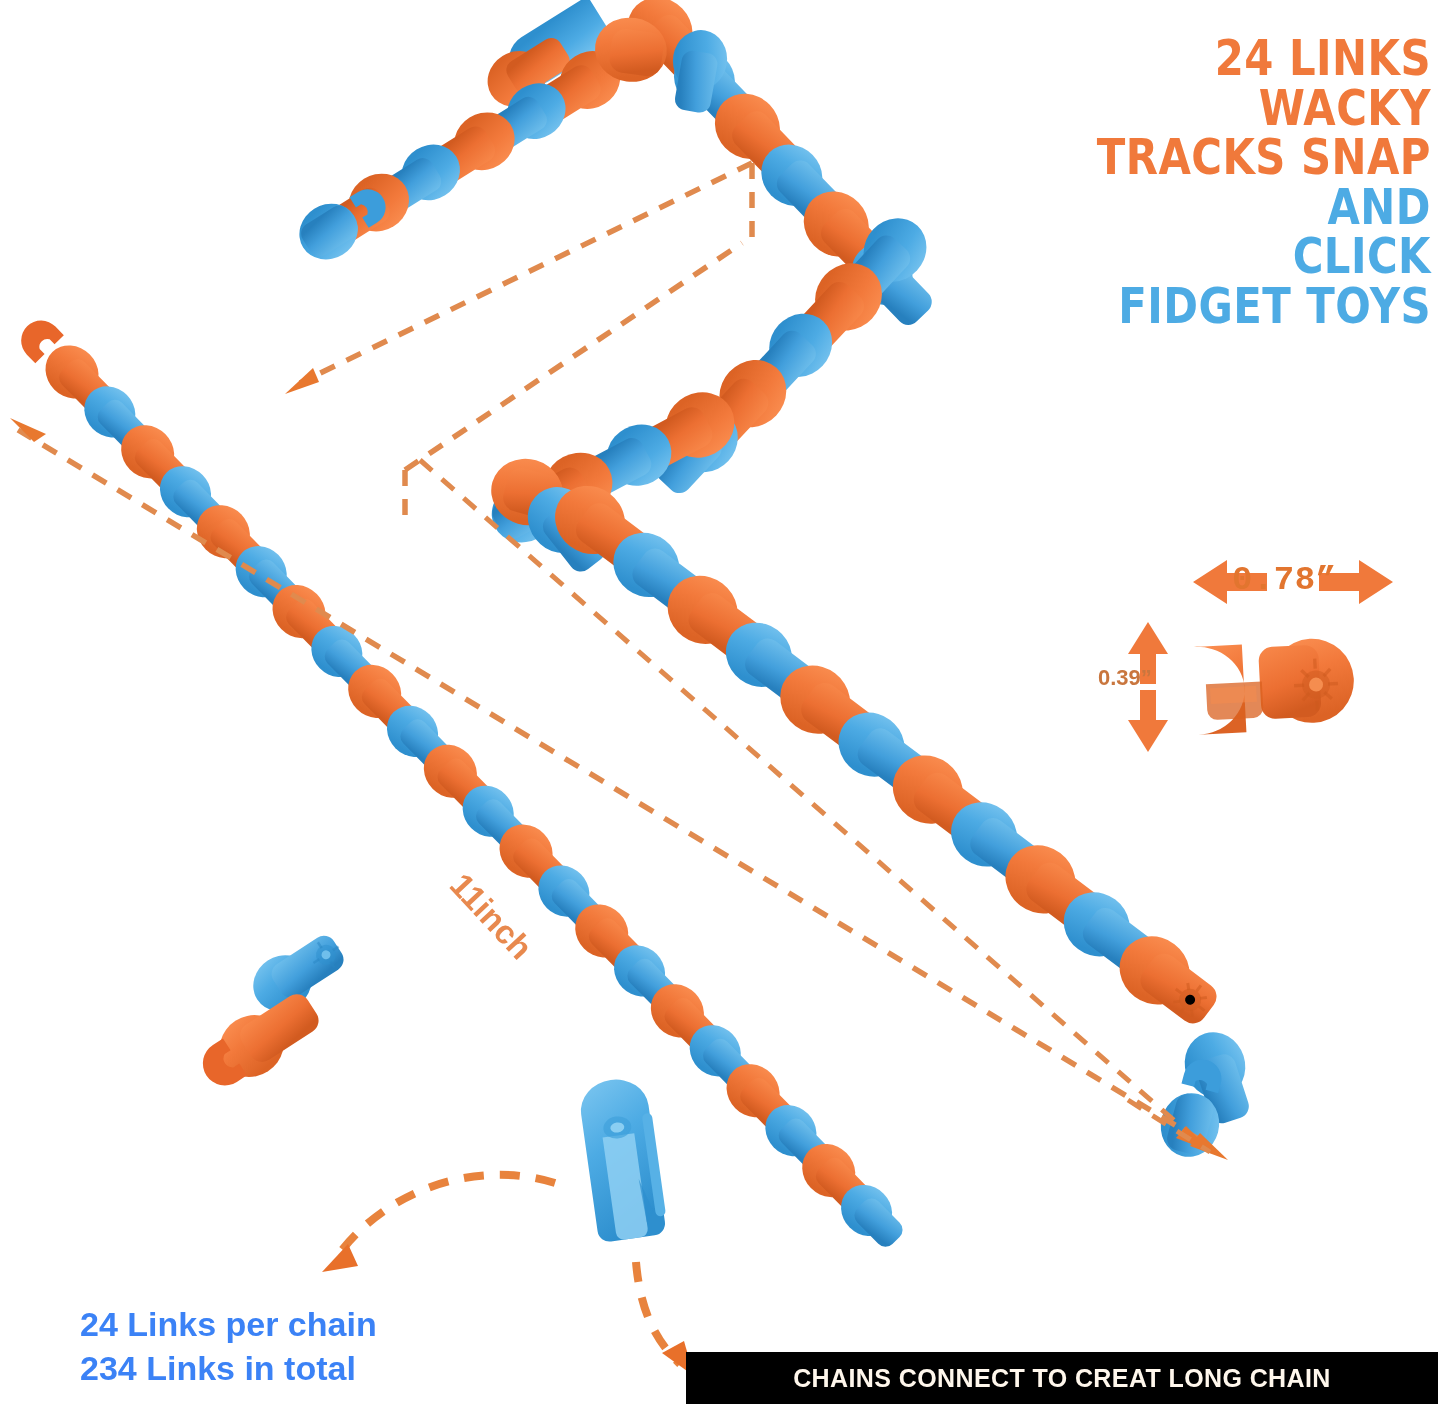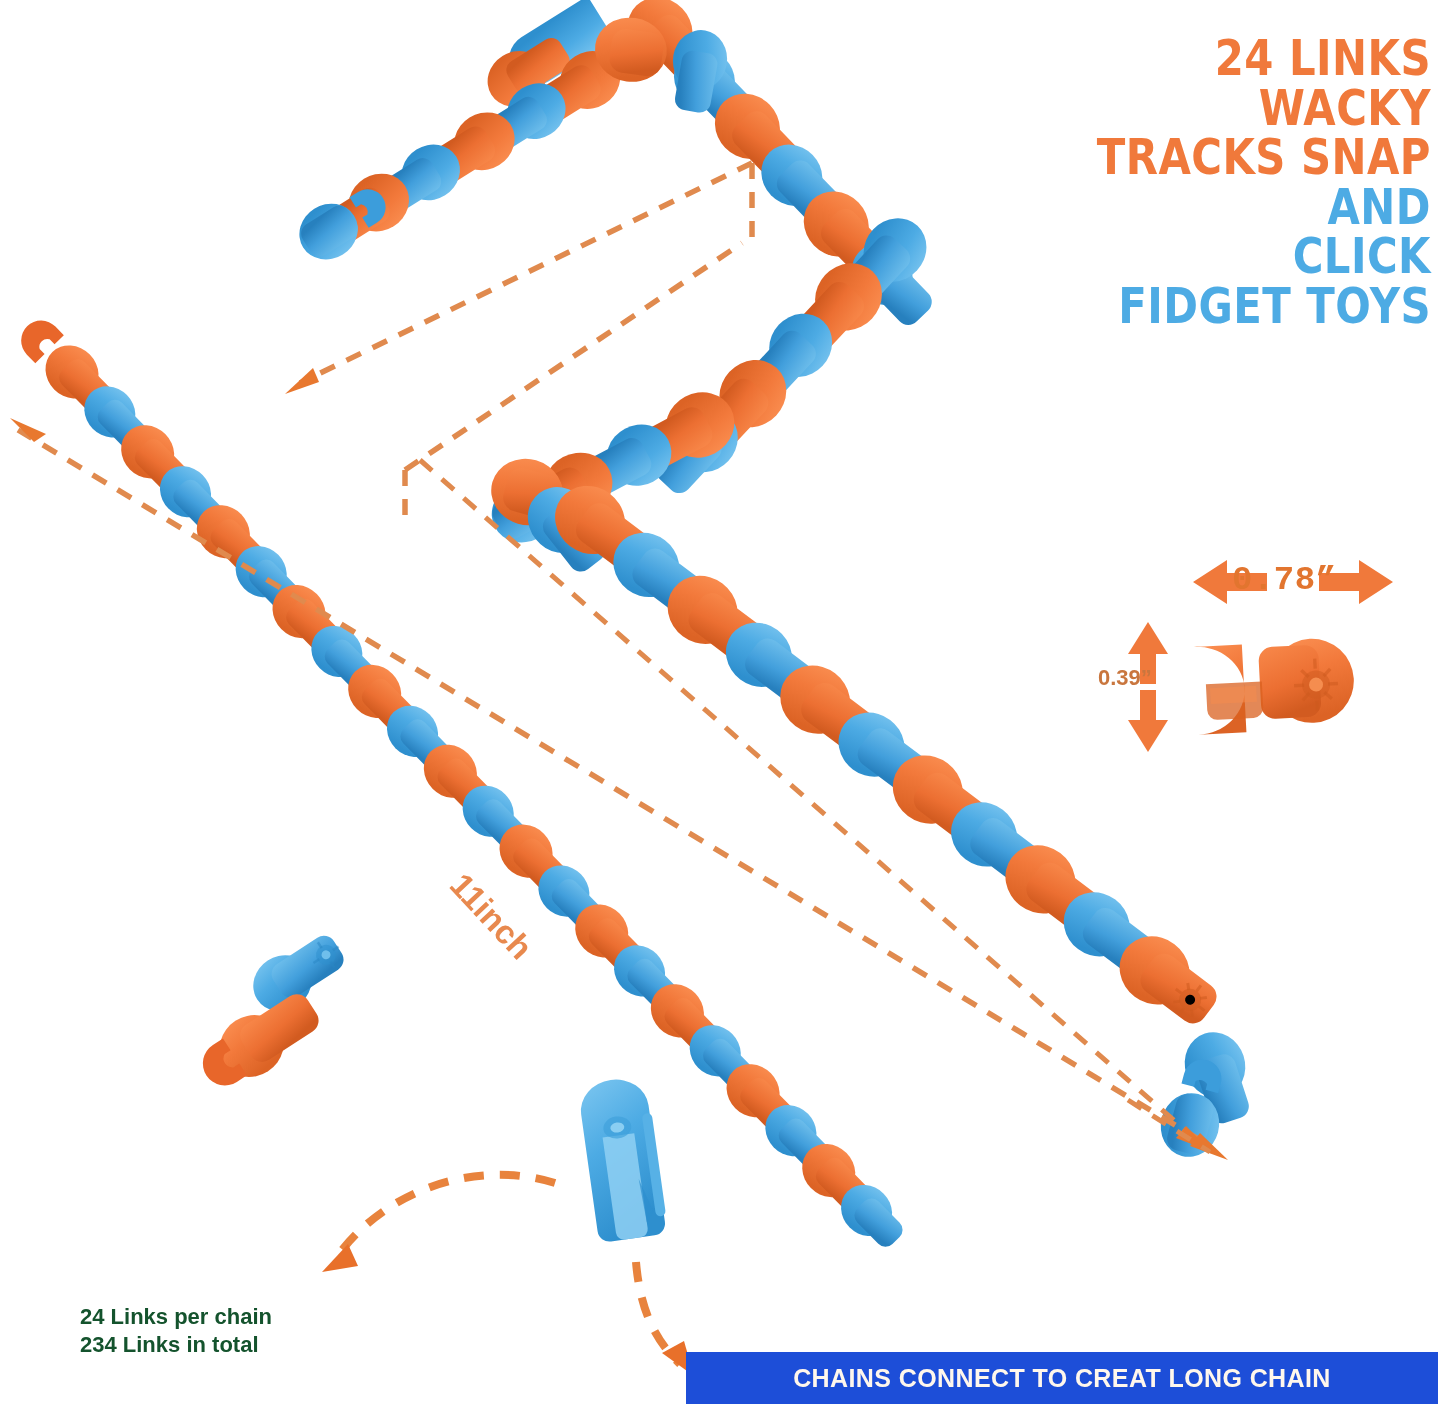--- a/index.html
+++ b/index.html
@@ -20,29 +20,29 @@
     user-select:none;
   }
   .hl-line{display:block;white-space:nowrap;font-size:50px;
            font-stretch:condensed;transform:scaleX(0.93);transform-origin:right center;}
   .hl-orange{color:#F0793B;}
   .hl-blue{color:#4DABE4;}
 
   
   .caption{
     position:absolute;left:80px;top:1303px;width:440px;
-    color:#14532d;font-size:22px;font-weight:700;line-height:1.28;
+    color:#3b82f6;font-size:34px;font-weight:700;line-height:1.28;
     font-family:"Liberation Sans", sans-serif;
   }
   .caption span{display:block;white-space:nowrap;}
 
   
   .banner{
     position:absolute;left:686px;top:1352px;width:752px;height:52px;
-    background:#1d4ed8;display:flex;align-items:center;justify-content:center;
+    background:#000000;display:flex;align-items:center;justify-content:center;
   }
   .banner-text{
     color:#FFF7EC;font-size:25px;font-weight:600;letter-spacing:0.4px;
     white-space:nowrap;font-family:"Liberation Sans", sans-serif;
   }
 
   
   .dim-w{
     position:absolute;left:1232px;top:561px;color:#E2752F;
     font-size:34px;font-weight:700;font-family:Liberation Mono, monospace;

